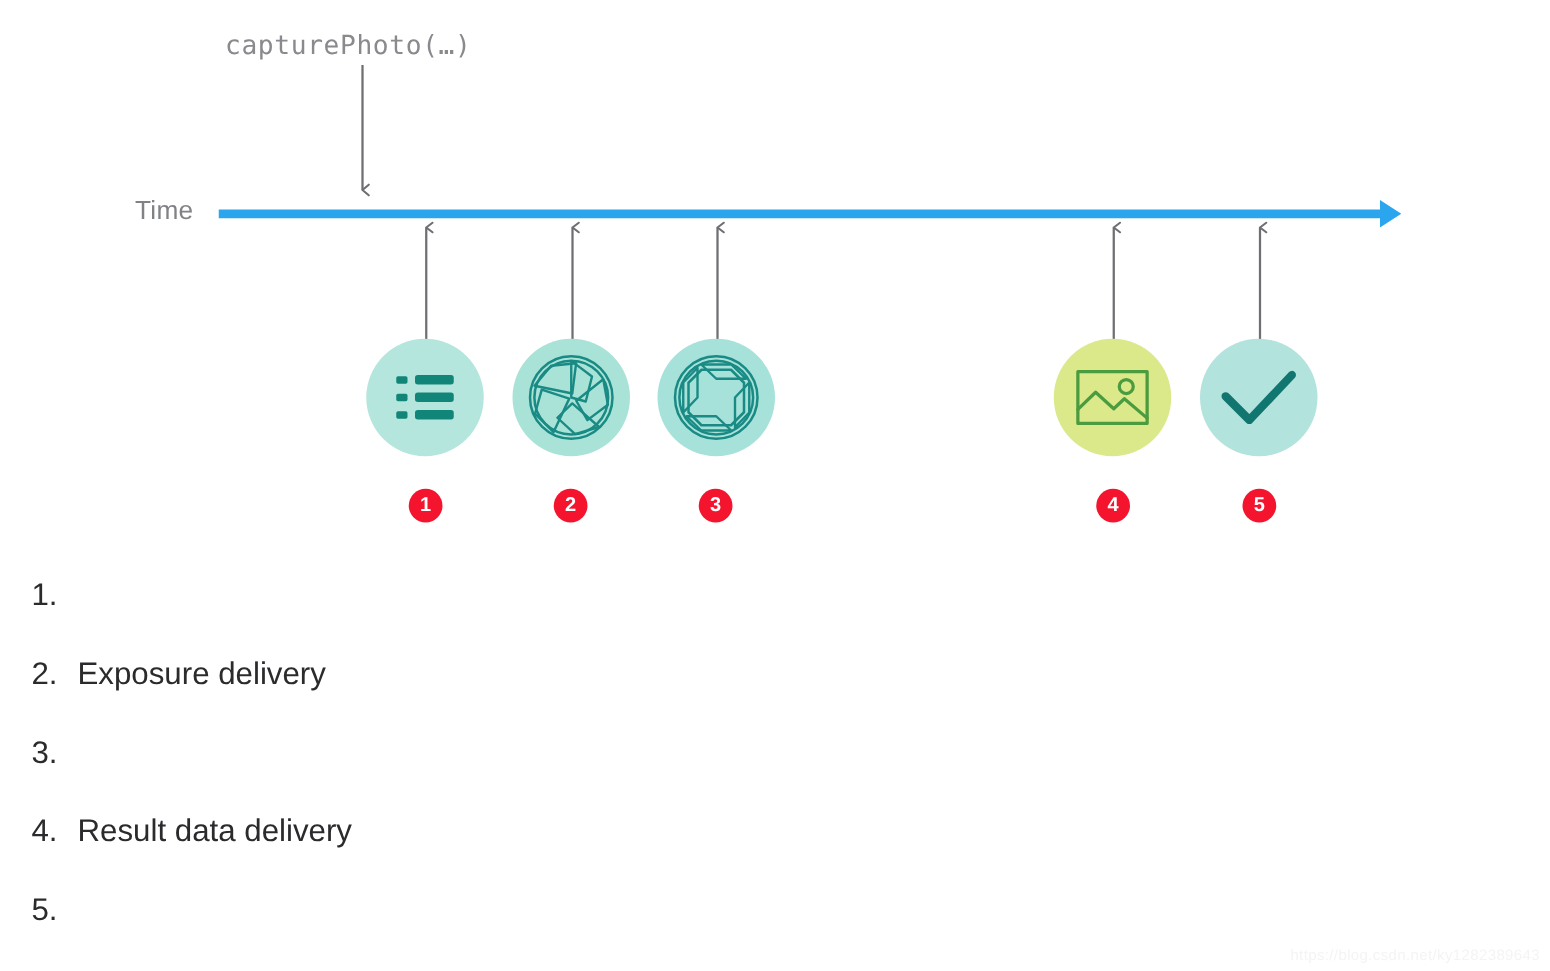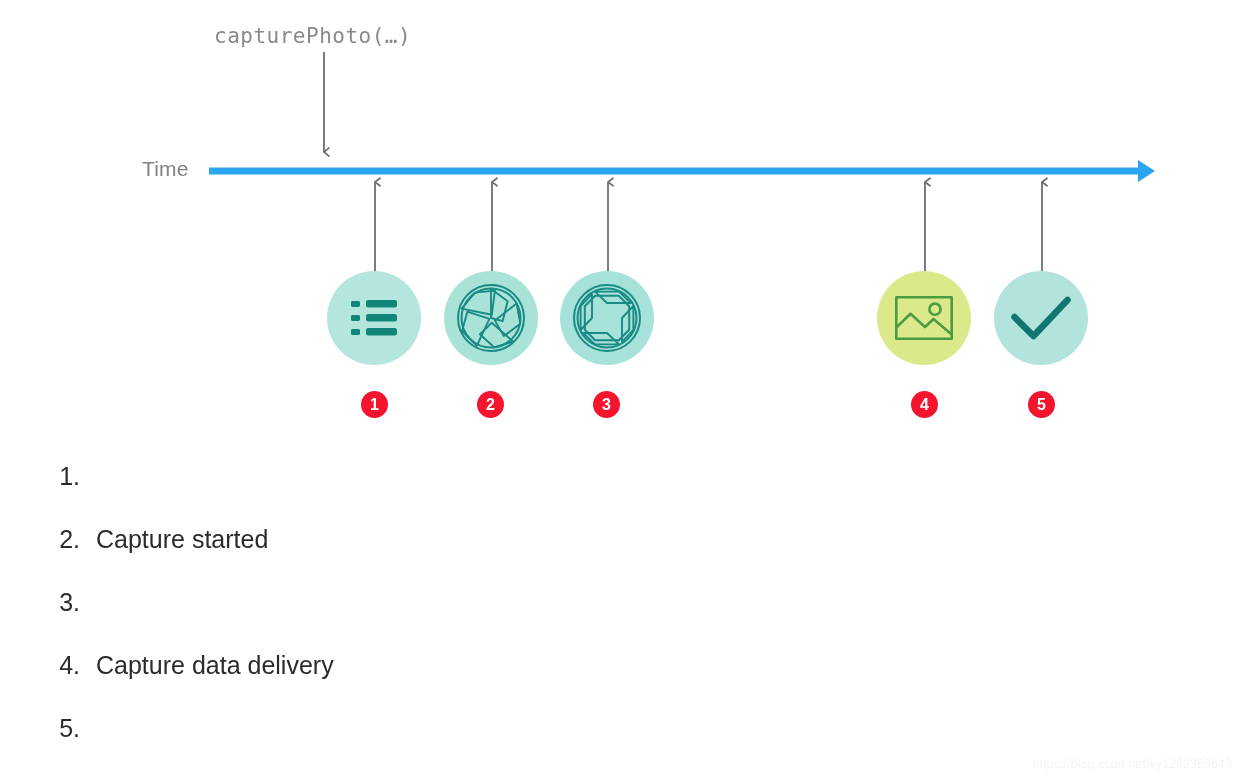--- a/index.html
+++ b/index.html
@@ -12,21 +12,20 @@
     height: 777px;
     position: relative;
     overflow: hidden;
     font-family: "Liberation Sans", sans-serif;
     -webkit-font-smoothing: antialiased;
   }
 
   #diagram-root {
     position: absolute;
     inset: 0;
-    margin-left: 34px;
   }
 
   
   .timeline-svg {
     position: absolute;
     left: 0;
     top: 0;
     width: 1240px;
     height: 440px;
   }
@@ -226,28 +225,28 @@
     </span>
   </div>
   <div class="badge" style="left:994px; top:391px;">5</div>
 
   <div class="legend">
     <div class="legend-item">
       <span class="legend-num">1.</span>
     </div>
     <div class="legend-item">
       <span class="legend-num">2.</span>
-      <span class="legend-text">Capture started</span>
+      <span class="legend-text">Exposure delivery</span>
     </div>
     <div class="legend-item">
       <span class="legend-num">3.</span>
     </div>
     <div class="legend-item">
       <span class="legend-num">4.</span>
-      <span class="legend-text">Capture data delivery</span>
+      <span class="legend-text">Result data delivery</span>
     </div>
     <div class="legend-item">
       <span class="legend-num">5.</span>
     </div>
   </div>
 
   <div class="watermark">https://blog.csdn.net/ky1282389643</div>
 
 </div>
 

